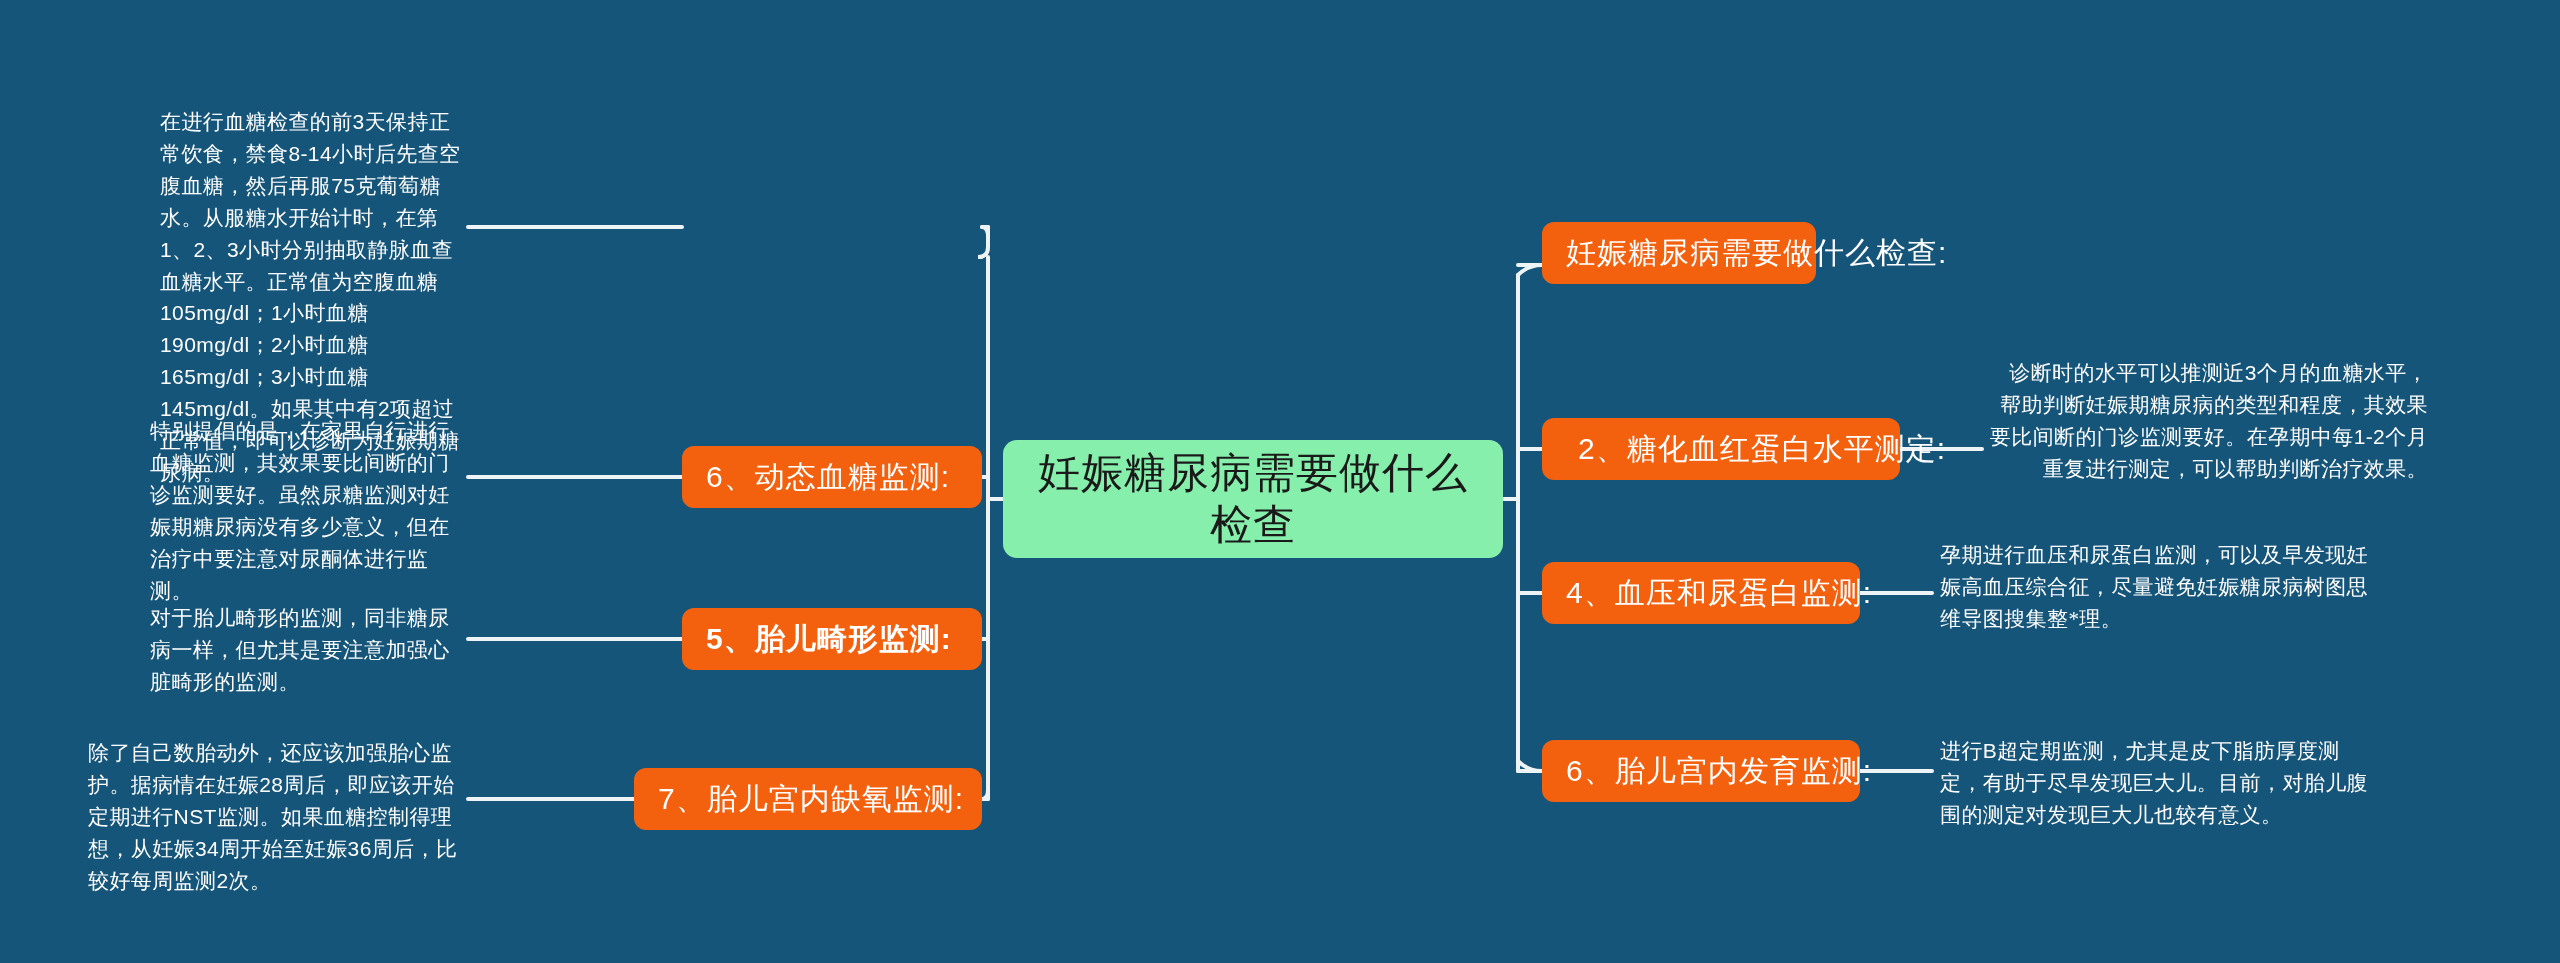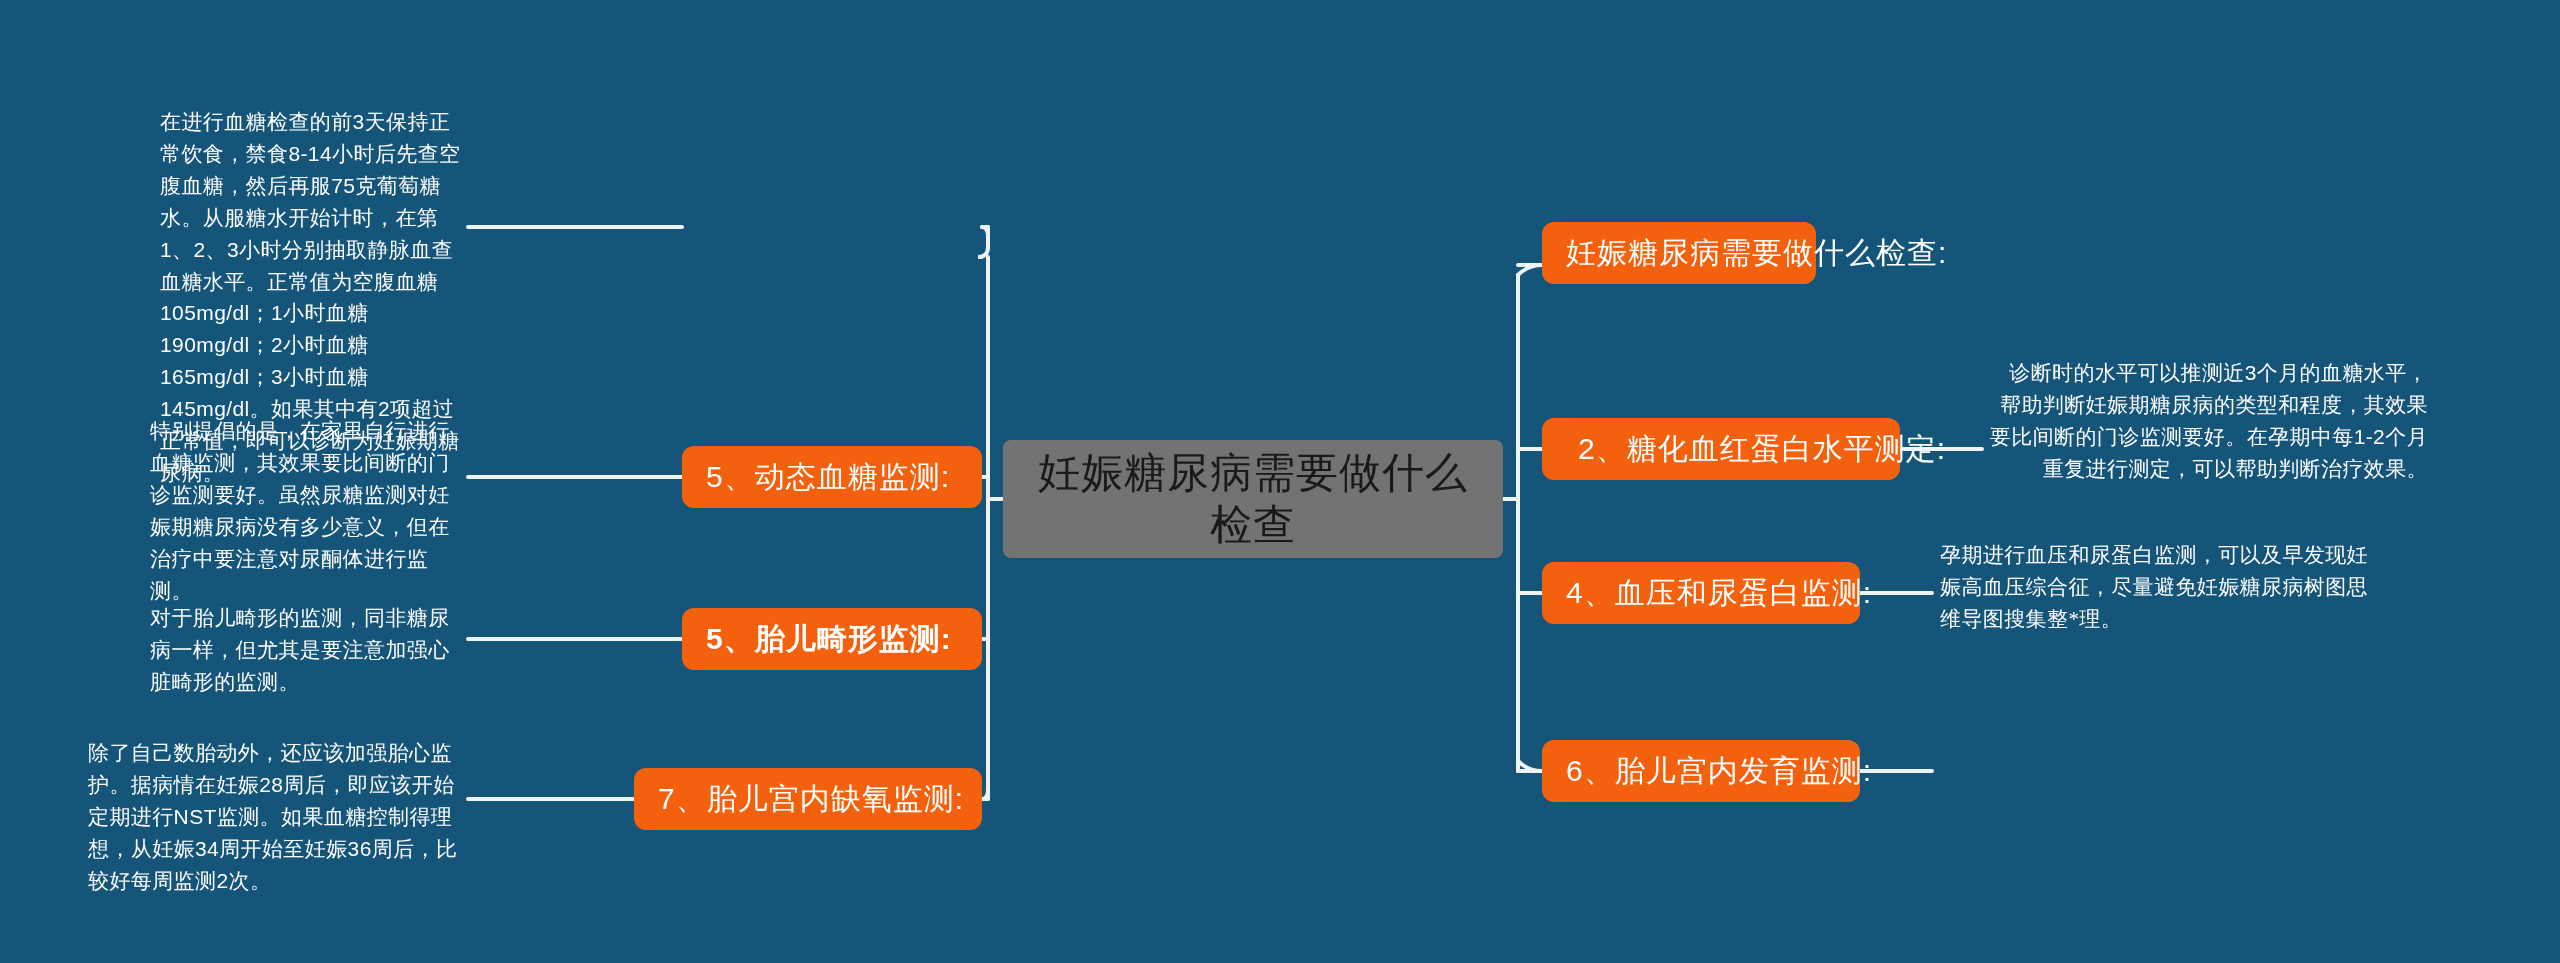--- a/index.html
+++ b/index.html
@@ -23,22 +23,22 @@
     pointer-events: none;
   }
 
   
   .root-node {
     position: absolute;
     left: 1003px;
     top: 440px;
     width: 500px;
     height: 118px;
-    background: #737373;
-    border-radius: 8px;
+    background: #86efac;
+    border-radius: 14px;
     box-sizing: border-box;
     display: flex;
     align-items: center;
     justify-content: center;
     padding: 6px 26px;
     z-index: 5;
   }
   .root-node .root-text {
     color: #1a1a1a;
     font-size: 42px;
@@ -137,21 +137,21 @@
       <path d="M 1860 593 L 1932 593"></path>
       <path d="M 1860 771 L 1932 771"></path>
     </g>
   </svg>
 
   <div class="root-node">
     <div class="root-text">妊娠糖尿病需要做什么检查</div>
   </div>
 
   <div class="topic t-left3">
-    <span class="topic-text">5、动态血糖监测:</span>
+    <span class="topic-text">6、动态血糖监测:</span>
   </div>
   <div class="topic t-left5">
     <span class="topic-text">5、胎儿畸形监测:</span>
   </div>
   <div class="topic t-left7">
     <span class="topic-text">7、胎儿宫内缺氧监测:</span>
   </div>
 
   <div class="note note-left n-left1">在进行血糖检查的前3天保持正常饮食，禁食8-14小时后先查空腹血糖，然后再服75克葡萄糖水。从服糖水开始计时，在第1、2、3小时分别抽取静脉血查血糖水平。正常值为空腹血糖105mg/dl；1小时血糖190mg/dl；2小时血糖165mg/dl；3小时血糖145mg/dl。如果其中有2项超过正常值，即可以诊断为妊娠期糖尿病。</div>
   <div class="note note-left n-left3">特别提倡的是，在家里自行进行血糖监测，其效果要比间断的门诊监测要好。虽然尿糖监测对妊娠期糖尿病没有多少意义，但在治疗中要注意对尿酮体进行监测。</div>
@@ -166,14 +166,15 @@
   </div>
   <div class="topic t-right4">
     <span class="topic-text">4、血压和尿蛋白监测:</span>
   </div>
   <div class="topic t-right6">
     <span class="topic-text">6、胎儿宫内发育监测:</span>
   </div>
 
   <div class="note note-right n-right2">诊断时的水平可以推测近3个月的血糖水平，帮助判断妊娠期糖尿病的类型和程度，其效果要比间断的门诊监测要好。在孕期中每1-2个月重复进行测定，可以帮助判断治疗效果。</div>
   <div class="note note-right n-right4">孕期进行血压和尿蛋白监测，可以及早发现妊娠高血压综合征，尽量避免妊娠糖尿病树图思维导图搜集整*理。</div>
+  <div class="note note-right n-right6">进行B超定期监测，尤其是皮下脂肪厚度测定，有助于尽早发现巨大儿。目前，对胎儿腹围的测定对发现巨大儿也较有意义。</div>
 
 </div>
 
 </body></html>

